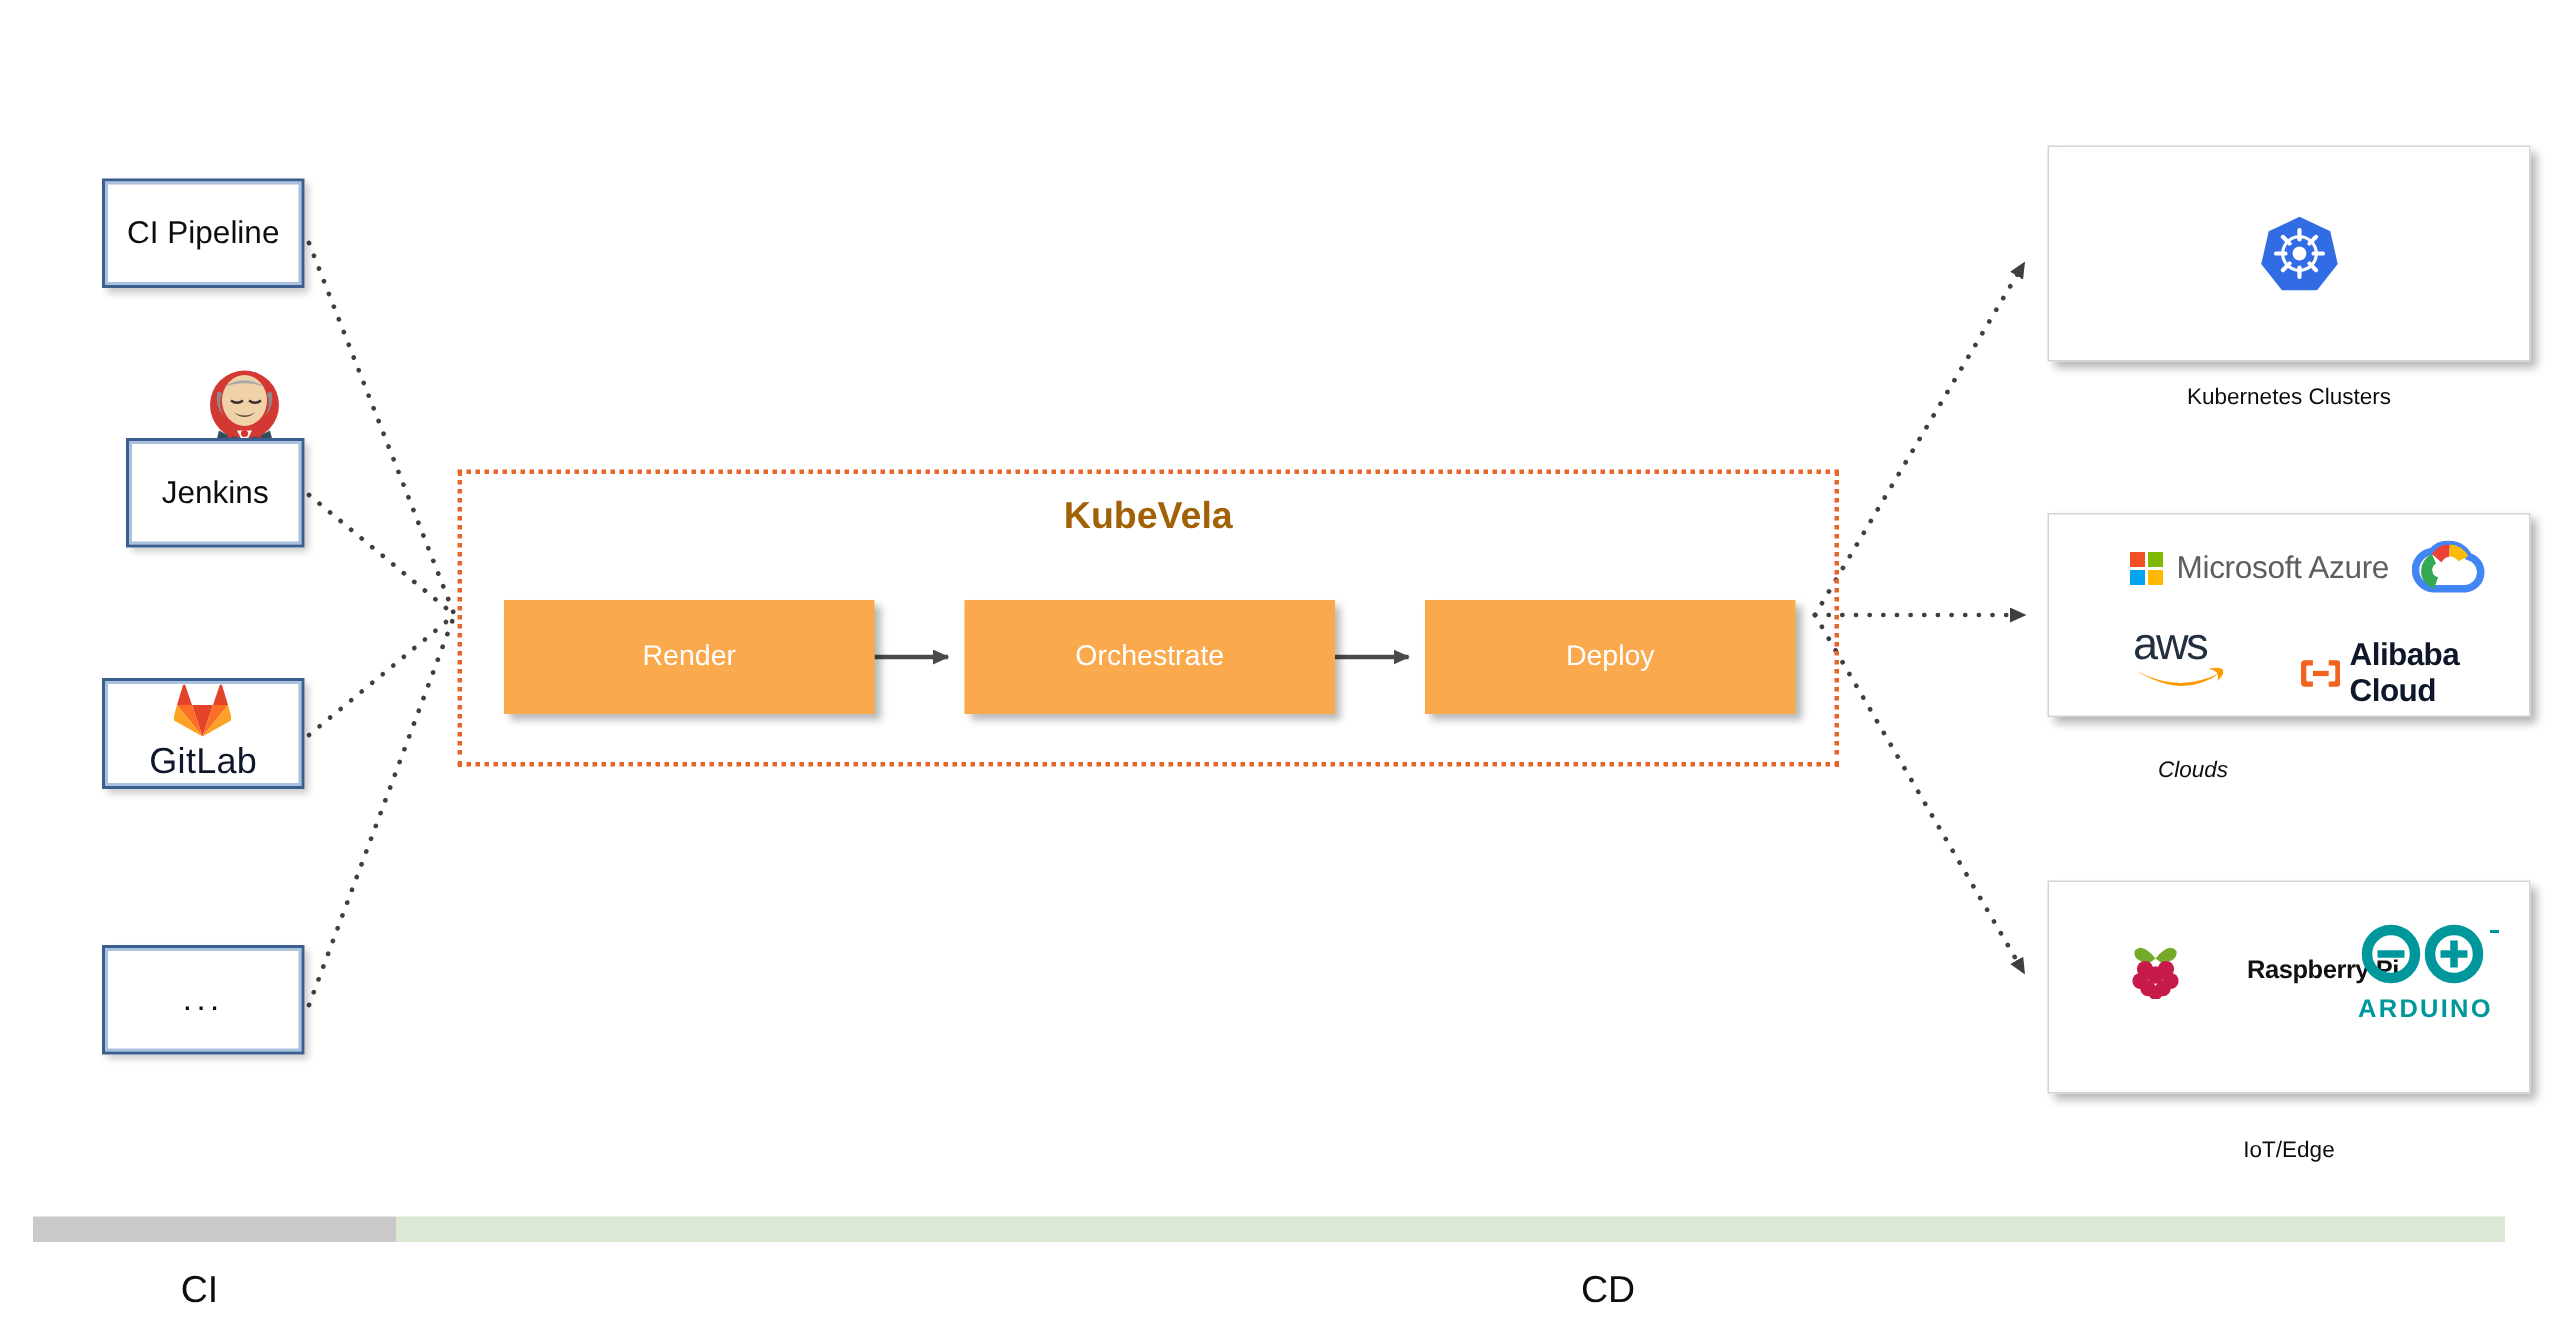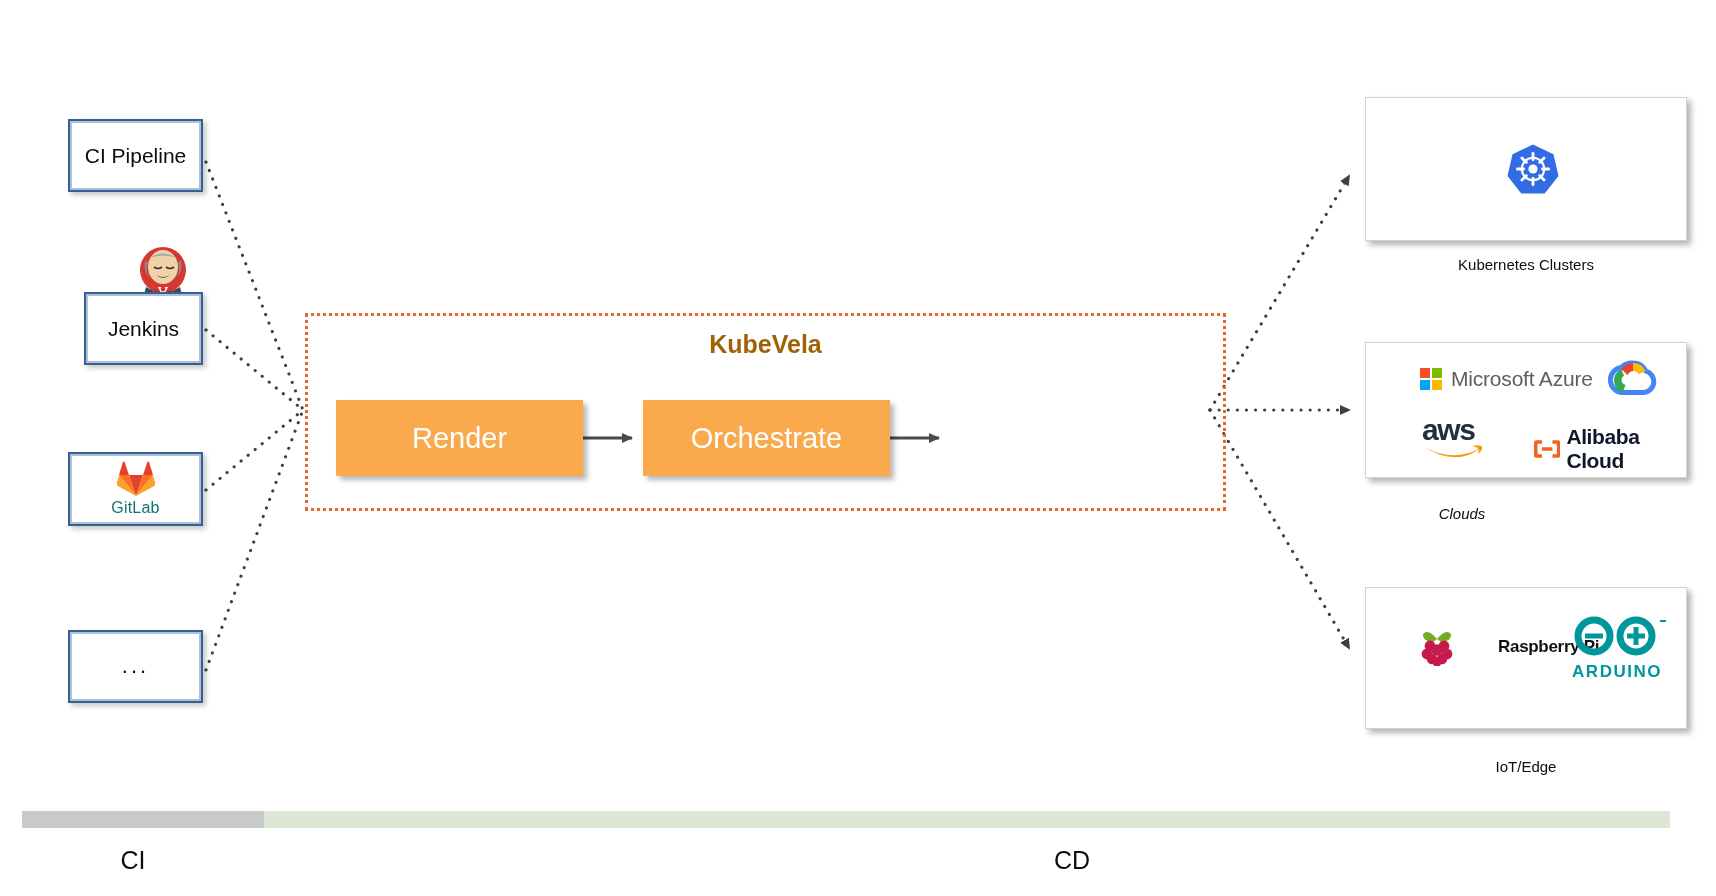--- a/index.html
+++ b/index.html
@@ -48,22 +48,22 @@
     font-size: 22px;
   }
   .gitlab-inner {
     display: flex;
     flex-direction: column;
     align-items: center;
     justify-content: center;
     gap: 2px;
   }
   .gitlab-word {
-    font-size: 16px;
-    color: #0f766e;
+    font-size: 24px;
+    color: #0f172a;
     letter-spacing: .2px;
   }
   .jenkins-mascot {
     position: absolute;
     width: 70px;
     height: 78px;
   }
   
   .kubevela-box {
     position: absolute;
@@ -82,21 +82,21 @@
   .stage-box {
     position: absolute;
     background: #FBA94D;
     box-shadow: 4px 4px 5px rgba(0,0,0,0.28);
     display: flex;
     align-items: center;
     justify-content: center;
     box-sizing: border-box;
   }
   .stage-label {
-    font-size: 29px;
+    font-size: 19px;
     color: #ffffff;
   }
   
   .tgt-box {
     position: absolute;
     background: #ffffff;
     border: 1px solid #D3D3D3;
     box-shadow: 4px 4px 6px rgba(0,0,0,0.30);
     box-sizing: border-box;
   }
@@ -113,21 +113,21 @@
     display: flex;
     align-items: center;
   }
   .azure-word {
     font-size: 21px;
     color: #5E5E5E;
     margin-left: 9px;
     letter-spacing: -0.2px;
   }
   .aws-word {
-    font-weight: bold;
+    font-weight: normal;
     font-size: 30px;
     color: #232F3E;
     letter-spacing: -1.4px;
     line-height: .85;
   }
   .alibaba-word {
     font-size: 21px;
     font-weight: bold;
     color: #0f172a;
     margin-left: 6px;
@@ -249,20 +249,23 @@
   <div class="kubevela-title" style="left:305px; top:330px; width:921px;">KubeVela</div>
 
   <div class="stage-box" style="left:336px; top:400px; width:247px; height:76px;">
     <span class="stage-label">Render</span>
   </div>
 
   <div class="stage-box" style="left:643px; top:400px; width:247px; height:76px;">
     <span class="stage-label">Orchestrate</span>
   </div>
 
+  <div class="stage-box" style="left:950px; top:400px; width:247px; height:76px;">
+    <span class="stage-label">Deploy</span>
+  </div>
 
   <div class="tgt-box" style="left:1365px; top:97px; width:322px; height:144px;">
     <svg style="position:absolute; left:141px; top:45px;" width="52" height="52" viewBox="0 0 52 52">
       <path d="M26 1.5 L46.5 11.2 L51.5 33 L37.7 50.5 H14.3 L0.5 33 L5.5 11.2 Z" fill="#326CE5"></path>
       <g fill="#ffffff">
         <circle cx="26" cy="26" r="4.6"></circle>
         <rect x="24.6" y="9" width="2.8" height="9" rx="1.3"></rect>
         <rect x="24.6" y="34" width="2.8" height="9" rx="1.3"></rect>
         <rect x="9" y="24.6" width="9" height="2.8" rx="1.3"></rect>
         <rect x="34" y="24.6" width="9" height="2.8" rx="1.3"></rect>

